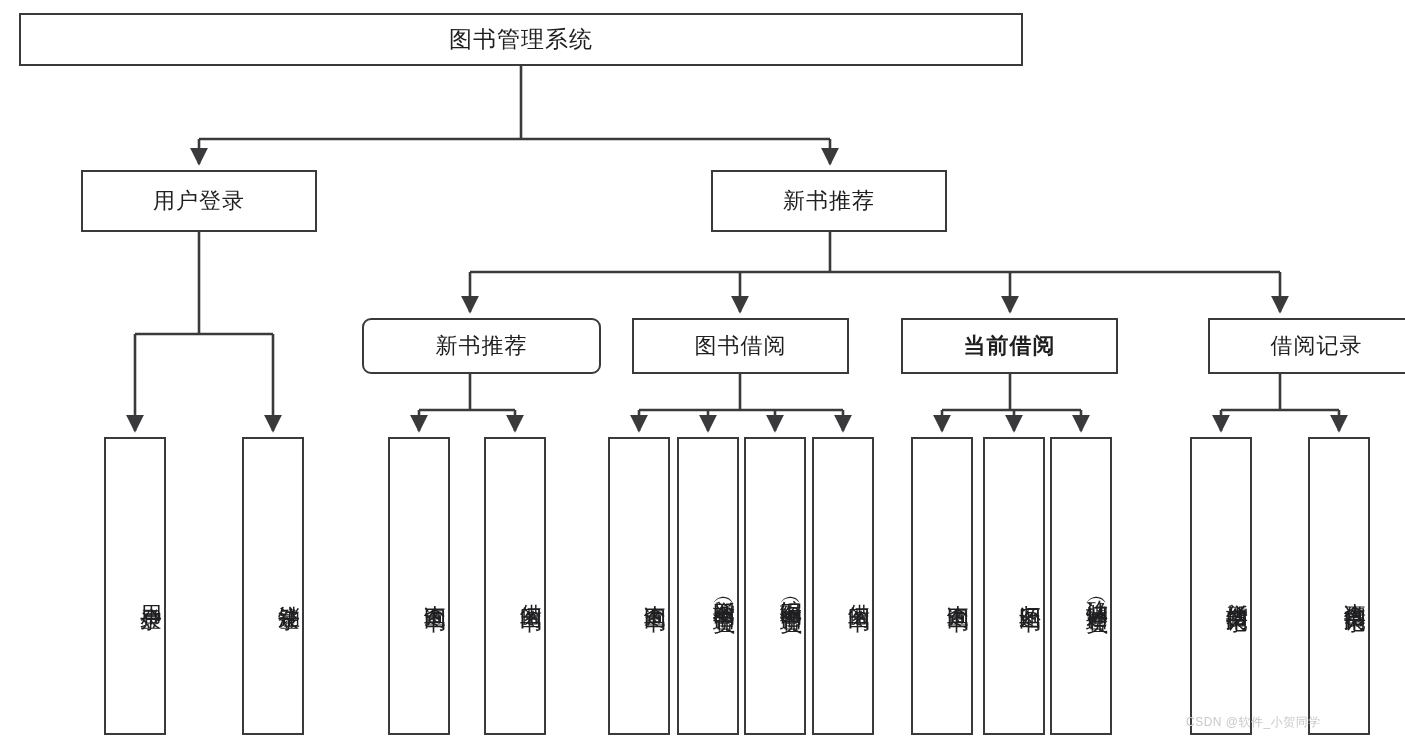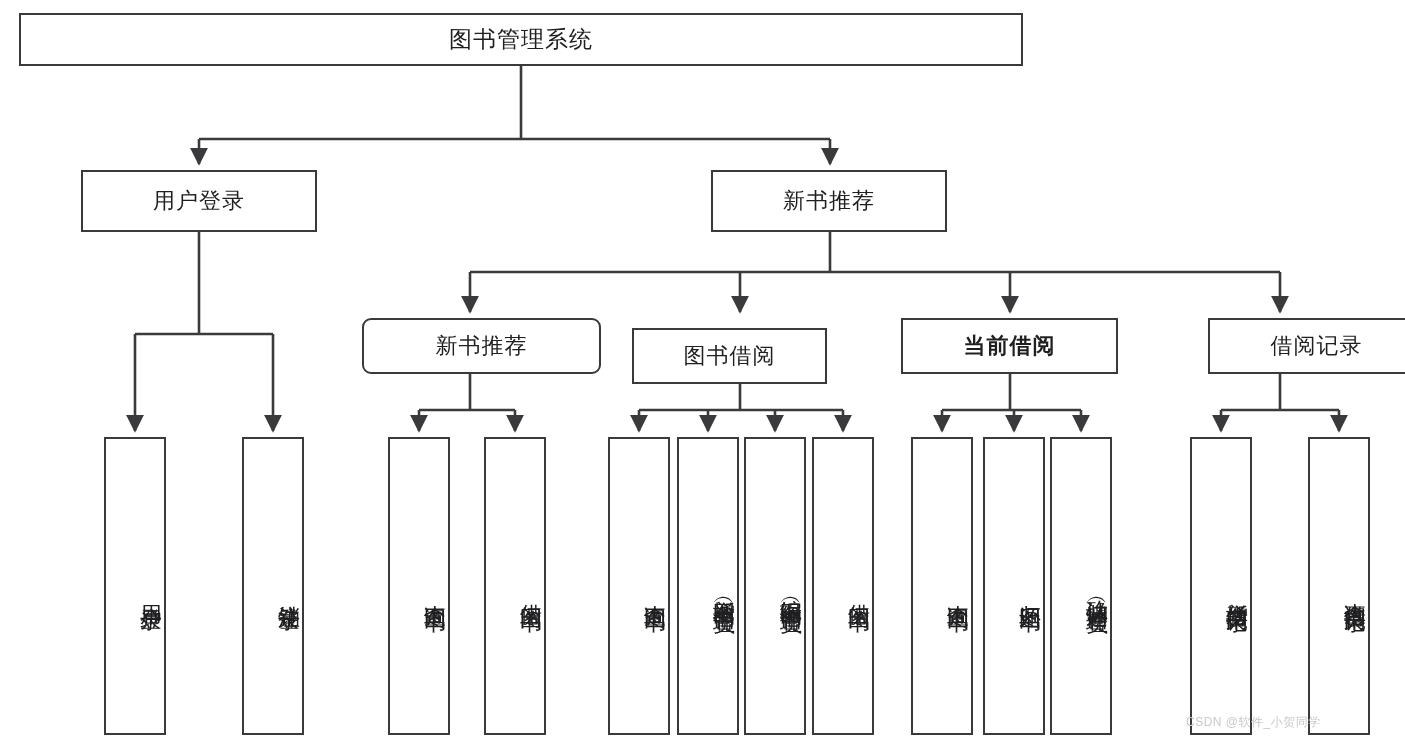--- a/index.html
+++ b/index.html
@@ -134,21 +134,21 @@
   <div class="node horiz" style="left:81px;top:170px;width:236px;height:62px;">
     <span>用户登录</span>
   </div>
   <div class="node horiz" style="left:711px;top:170px;width:236px;height:62px;">
     <span>新书推荐</span>
   </div>
 
   <div class="node horiz" style="left:362px;top:318px;width:239px;height:56px;border-radius:9px;">
     <span>新书推荐</span>
   </div>
-  <div class="node horiz" style="left:632px;top:328px;width:195px;height:56px;">
+  <div class="node horiz" style="left:632px;top:318px;width:217px;height:56px;">
     <span>图书借阅</span>
   </div>
   <div class="node horiz" style="left:901px;top:318px;width:217px;height:56px;font-weight:bold;">
     <span>当前借阅</span>
   </div>
   <div class="node horiz" style="left:1172px;top:318px;width:217px;height:56px;margin-left:36px;">
     <span>借阅记录</span>
   </div>
 
   <div class="node vert" style="left:104px;top:437px;width:62px;height:298px;">

